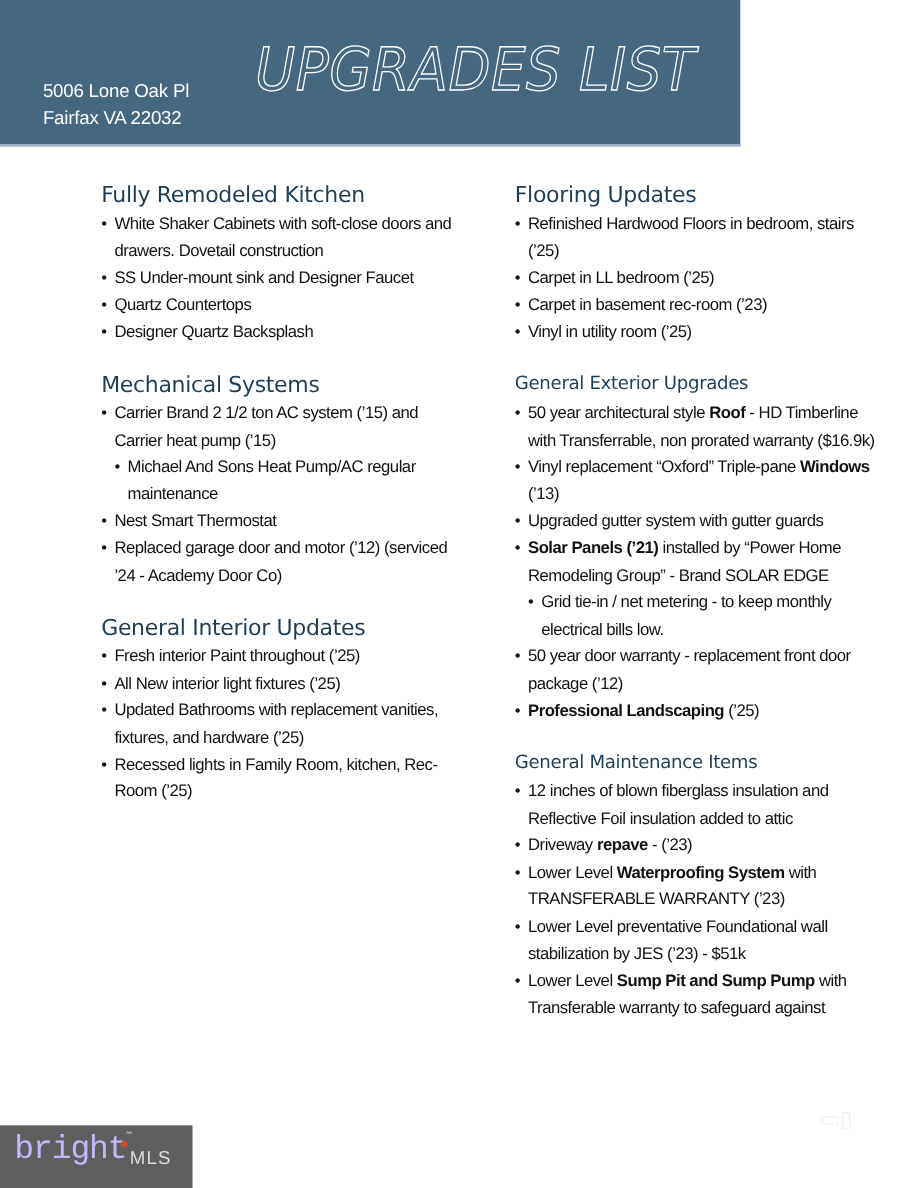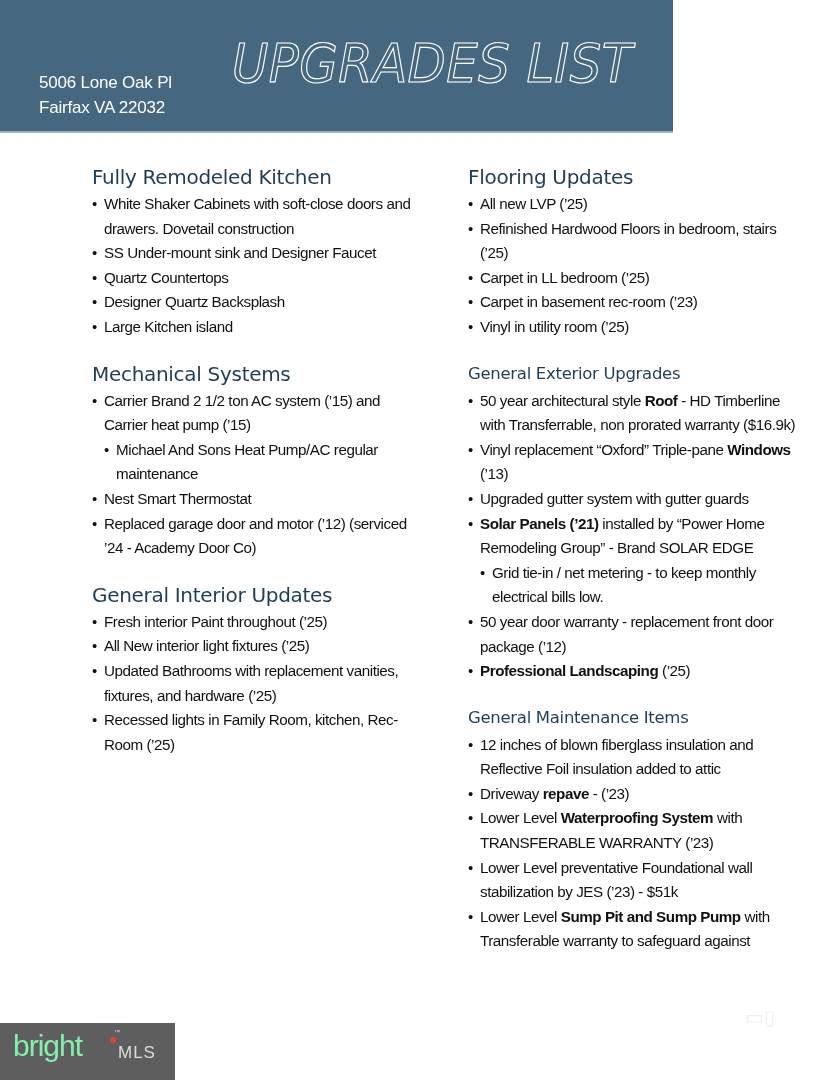--- a/index.html
+++ b/index.html
@@ -12,21 +12,21 @@
   .col-right { left: 468px; }
   .section { margin-bottom: 20px; }
   .sec-title { color: #1f3e55; font-size: 20px; line-height: 28px; margin: 0 0 1px 0; font-family: "DejaVu Sans", sans-serif; font-weight: normal; letter-spacing: -0.3px; }
   .sec-title.small { font-size: 16.5px; }
   ul { list-style: none; margin: 0; padding: 0; }
   li { position: relative; padding-left: 12px; font-size: 15.2px; line-height: 24.6px; letter-spacing: -0.45px; transform-origin: left; font-family: "Liberation Sans", sans-serif; }
   li::before { content: "•"; position: absolute; left: 0; top: 0; font-size: 15px; }
   li.sub { margin-left: 12px; }
   li b { font-weight: bold; }
   .logo { position: absolute; left: 0; top: 1023px; width: 175px; height: 57px; background: #5e5e5e; }
-  .logo-word { position: absolute; left: 13px; top: 6px; color: #86efac; font-family: Liberation Sans, sans-serif; font-size: 30px; letter-spacing: -1px; }
+  .logo-word { position: absolute; left: 13px; top: 6px; color: #c4b5fd; font-family: Liberation Mono, monospace; font-size: 30px; letter-spacing: -1px; }
   .logo-mls { position: absolute; left: 118px; top: 20px; color: #dcdcdc; font-size: 17px; letter-spacing: 1px; }
   .logo-spark { position: absolute; left: 110px; top: 14px; width: 6px; height: 6px; border-radius: 50%; background: #d9472b; }
   .logo-tm { position: absolute; left: 114px; top: 6px; color: #ddd; font-size: 6px; }
   .watermark { position: absolute; left: 745px; top: 1005px; width: 75px; height: 35px; opacity: 0.06; color: #000; font-size: 20px; }
 </style>
 </head>
 <body>
 
 <div class="header">
   <div class="addr">
@@ -37,21 +37,20 @@
 </div>
 
 <div class="col col-left" id="col-left">
     <div class="section">
       <div class="sec-title">Fully Remodeled Kitchen</div>
       <ul>
         <li> White Shaker Cabinets with soft-close doors and drawers.  Dovetail construction</li>
         <li>SS Under-mount sink and Designer Faucet</li>
         <li>Quartz Countertops</li>
         <li>Designer Quartz Backsplash</li>
-        <li>Large Kitchen island</li>
       </ul>
     </div>
     <div class="section">
       <div class="sec-title">Mechanical Systems</div>
       <ul>
         <li> Carrier Brand 2 1/2 ton AC system (’15) and Carrier heat pump (’15)</li>
         <li class="sub">Michael And Sons Heat Pump/AC regular maintenance</li>
         <li>Nest Smart Thermostat</li>
         <li>Replaced garage door and motor (’12) (serviced ’24 - Academy Door Co)</li>
       </ul>
@@ -63,21 +62,20 @@
         <li>All New interior light fixtures (’25)</li>
         <li>Updated Bathrooms with replacement vanities, fixtures, and hardware (’25)</li>
         <li>Recessed lights in Family Room, kitchen, Rec-Room (’25)</li>
       </ul>
     </div>
   </div>
 <div class="col col-right" id="col-right">
     <div class="section">
       <div class="sec-title">Flooring Updates</div>
       <ul>
-        <li>All new LVP (’25)</li>
         <li>Refinished Hardwood Floors in bedroom, stairs (’25)</li>
         <li>Carpet in LL bedroom (’25)</li>
         <li>Carpet in basement rec-room (’23)</li>
         <li>Vinyl in utility room (’25)</li>
       </ul>
     </div>
     <div class="section">
       <div class="sec-title small">General Exterior Upgrades</div>
       <ul>
         <li><span>50 year architectural style </span><b>Roof</b><span>  - HD Timberline with Transferrable, non prorated warranty ($16.9k)</span></li>

